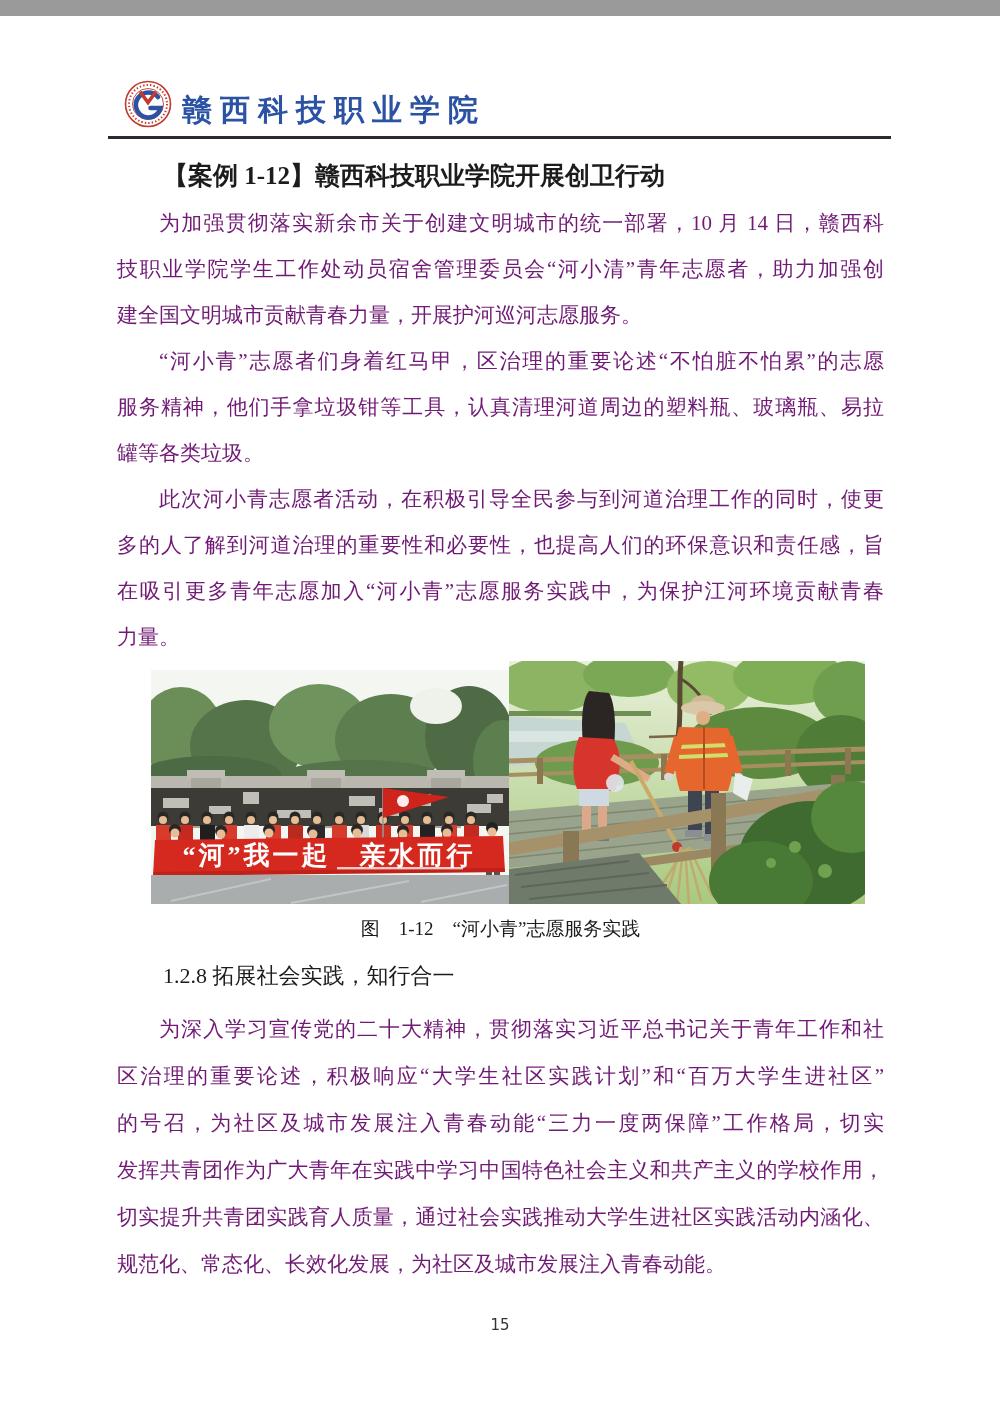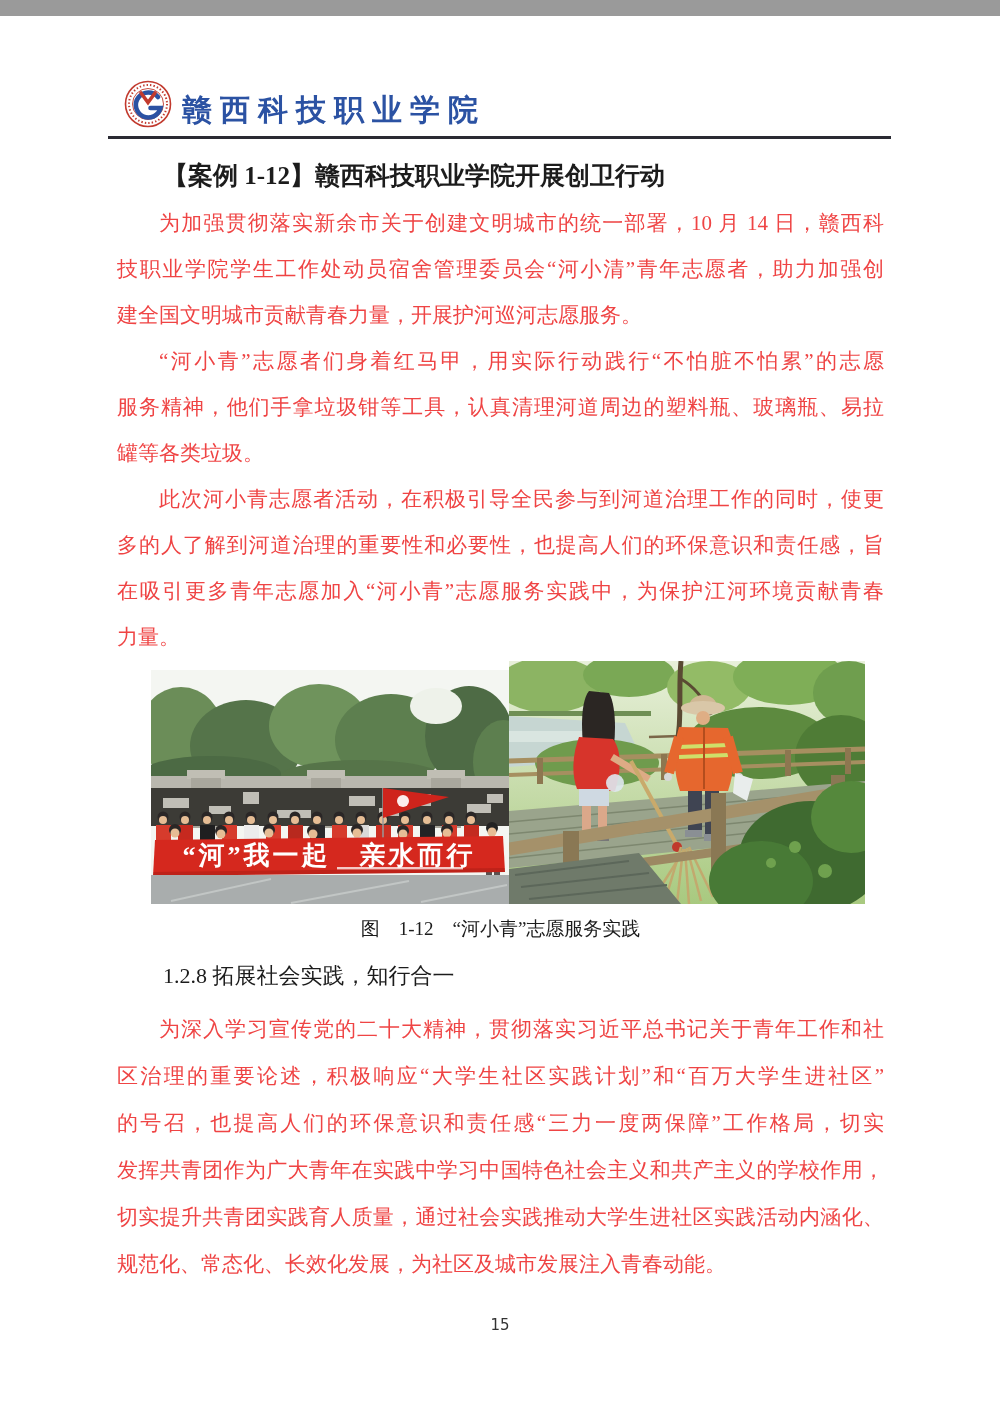--- a/index.html
+++ b/index.html
@@ -10,21 +10,21 @@
   
   .hdr-logo{position:absolute;left:124px;top:64px;width:48px;height:48px;}
   .hdr-school{position:absolute;left:182px;top:74px;font-size:30px;font-weight:bold;
     color:#2b52a3;letter-spacing:8px;white-space:nowrap;}
   .hdr-report{position:absolute;top:98px;right:121px;font-size:17px;color:#1f1f1f;white-space:nowrap;}
   .hdr-rule{position:absolute;left:108px;top:120px;width:783px;height:3px;background:#2a2a33;}
   
   .case-title{position:absolute;left:163px;top:143px;font-size:25px;font-weight:bold;white-space:nowrap;}
   .section-heading{position:absolute;left:163px;top:945px;font-size:22px;font-weight:normal;white-space:nowrap;}
   
-  .tblock{position:absolute;left:117px;width:767px;font-size:21px;color:#ef4444;}
+  .tblock{position:absolute;left:117px;width:767px;font-size:21px;color:#701a75;}
   #block1{top:184px;}
   #block1 .line{height:46px;line-height:46px;}
   #block2{top:990px;}
   #block2 .line{height:47px;line-height:47px;}
   .line{text-align:justify;text-align-last:justify;overflow:hidden;}
   .line.first{text-indent:2em;}
   .line.end{text-align-last:left;}
   
   .photo{position:absolute;overflow:hidden;}
   .photo svg{display:block;width:100%;height:100%;}
@@ -52,21 +52,21 @@
   </div>
   <div class="hdr-school">赣西科技职业学院</div>
   <div class="hdr-rule"></div>
 
   <div class="case-title">【案例 1-12】赣西科技职业学院开展创卫行动</div>
 
   <div class="tblock" id="block1">
     <div class="line first">为加强贯彻落实新余市关于创建文明城市的统一部署，10 月 14 日，赣西科</div>
     <div class="line">技职业学院学生工作处动员宿舍管理委员会“河小清”青年志愿者，助力加强创</div>
     <div class="line end">建全国文明城市贡献青春力量，开展护河巡河志愿服务。</div>
-    <div class="line first">“河小青”志愿者们身着红马甲，用实际行动践行“不怕脏不怕累”的志愿</div>
+    <div class="line first">“河小青”志愿者们身着红马甲，区治理的重要论述“不怕脏不怕累”的志愿</div>
     <div class="line">服务精神，他们手拿垃圾钳等工具，认真清理河道周边的塑料瓶、玻璃瓶、易拉</div>
     <div class="line end">罐等各类垃圾。</div>
     <div class="line first">此次河小青志愿者活动，在积极引导全民参与到河道治理工作的同时，使更</div>
     <div class="line">多的人了解到河道治理的重要性和必要性，也提高人们的环保意识和责任感，旨</div>
     <div class="line">在吸引更多青年志愿加入“河小青”志愿服务实践中，为保护江河环境贡献青春</div>
     <div class="line end">力量。</div>
   </div>
 
   <div class="photo" id="photoL">
     <svg viewBox="0 0 358 234" preserveAspectRatio="none">
@@ -309,21 +309,21 @@
     </svg>
   </div>
 
   <div class="fig-caption">图　1-12　“河小青”志愿服务实践</div>
 
   <div class="section-heading">1.2.8 拓展社会实践，知行合一</div>
 
   <div class="tblock" id="block2">
     <div class="line first">为深入学习宣传党的二十大精神，贯彻落实习近平总书记关于青年工作和社</div>
     <div class="line">区治理的重要论述，积极响应“大学生社区实践计划”和“百万大学生进社区”</div>
-    <div class="line">的号召，也提高人们的环保意识和责任感“三力一度两保障”工作格局，切实</div>
+    <div class="line">的号召，为社区及城市发展注入青春动能“三力一度两保障”工作格局，切实</div>
     <div class="line">发挥共青团作为广大青年在实践中学习中国特色社会主义和共产主义的学校作用，</div>
     <div class="line">切实提升共青团实践育人质量，通过社会实践推动大学生进社区实践活动内涵化、</div>
     <div class="line end">规范化、常态化、长效化发展，为社区及城市发展注入青春动能。</div>
   </div>
 
   <div class="page-num">15</div>
 
 </div>
 
 </body></html>

